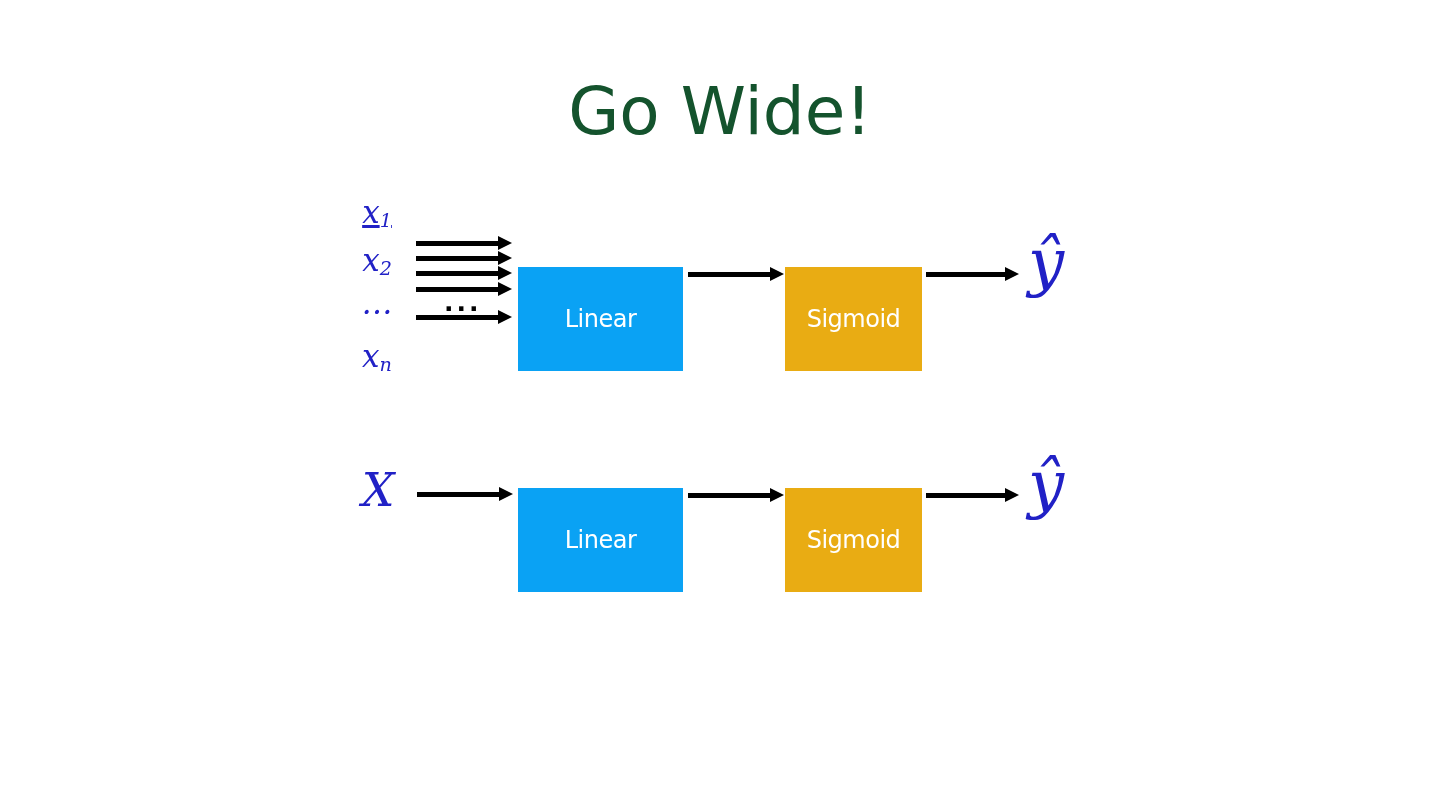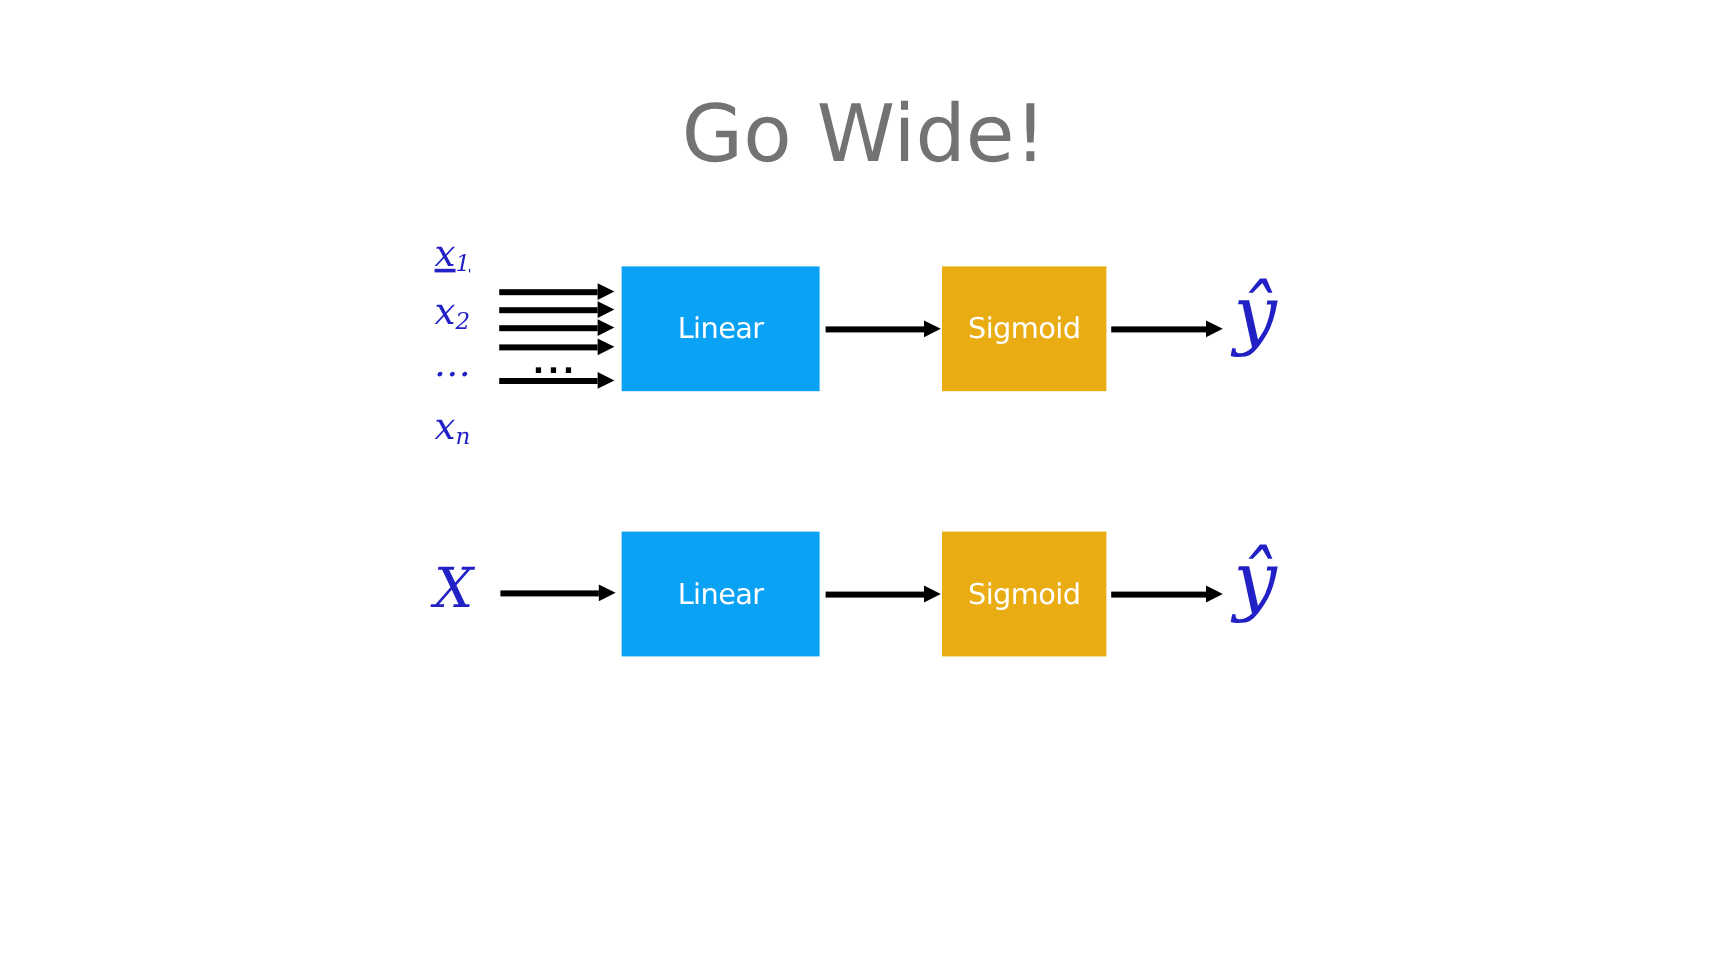--- a/index.html
+++ b/index.html
@@ -35,20 +35,21 @@
   }
   .node-box {
     position: absolute;
     display: flex;
     align-items: center;
     justify-content: center;
     color: #ffffff;
     font-size: 24px;
     letter-spacing: -0.5px;
     font-family: "DejaVu Sans", sans-serif;
+    margin-top: 45px;
   }
   .arrow {
     position: absolute;
     display: flex;
     align-items: center;
     height: 14px;
   }
   .arrow .shaft {
     flex: 1;
     height: 5px;
@@ -68,21 +69,21 @@
     letter-spacing: 3px;
     line-height: 1;
     color: #000000;
   }
 </style>
 </head>
 <body>
 
 <div class="slide" style="background-color: rgb(255, 255, 255);">
 
-  <div class="title" style="color: #737373;">Go Wide!</div>
+  <div class="title" style="color: #14532d;">Go Wide!</div>
 
   <div>
 
     <div class="math" style="left: 349px; top: 197px; width: 56px; font-size: 31px; color: rgb(33, 33, 198); text-decoration: underline;">
       <span>x</span><span class="sub">1</span>
     </div>
     <div class="math" style="left: 349px; top: 245px; width: 56px; font-size: 31px; color: rgb(33, 33, 198);">
       <span>x</span><span class="sub">2</span>
     </div>
     <div class="math" style="left: 349px; top: 288px; width: 56px; font-size: 31px; color: rgb(33, 33, 198);">

